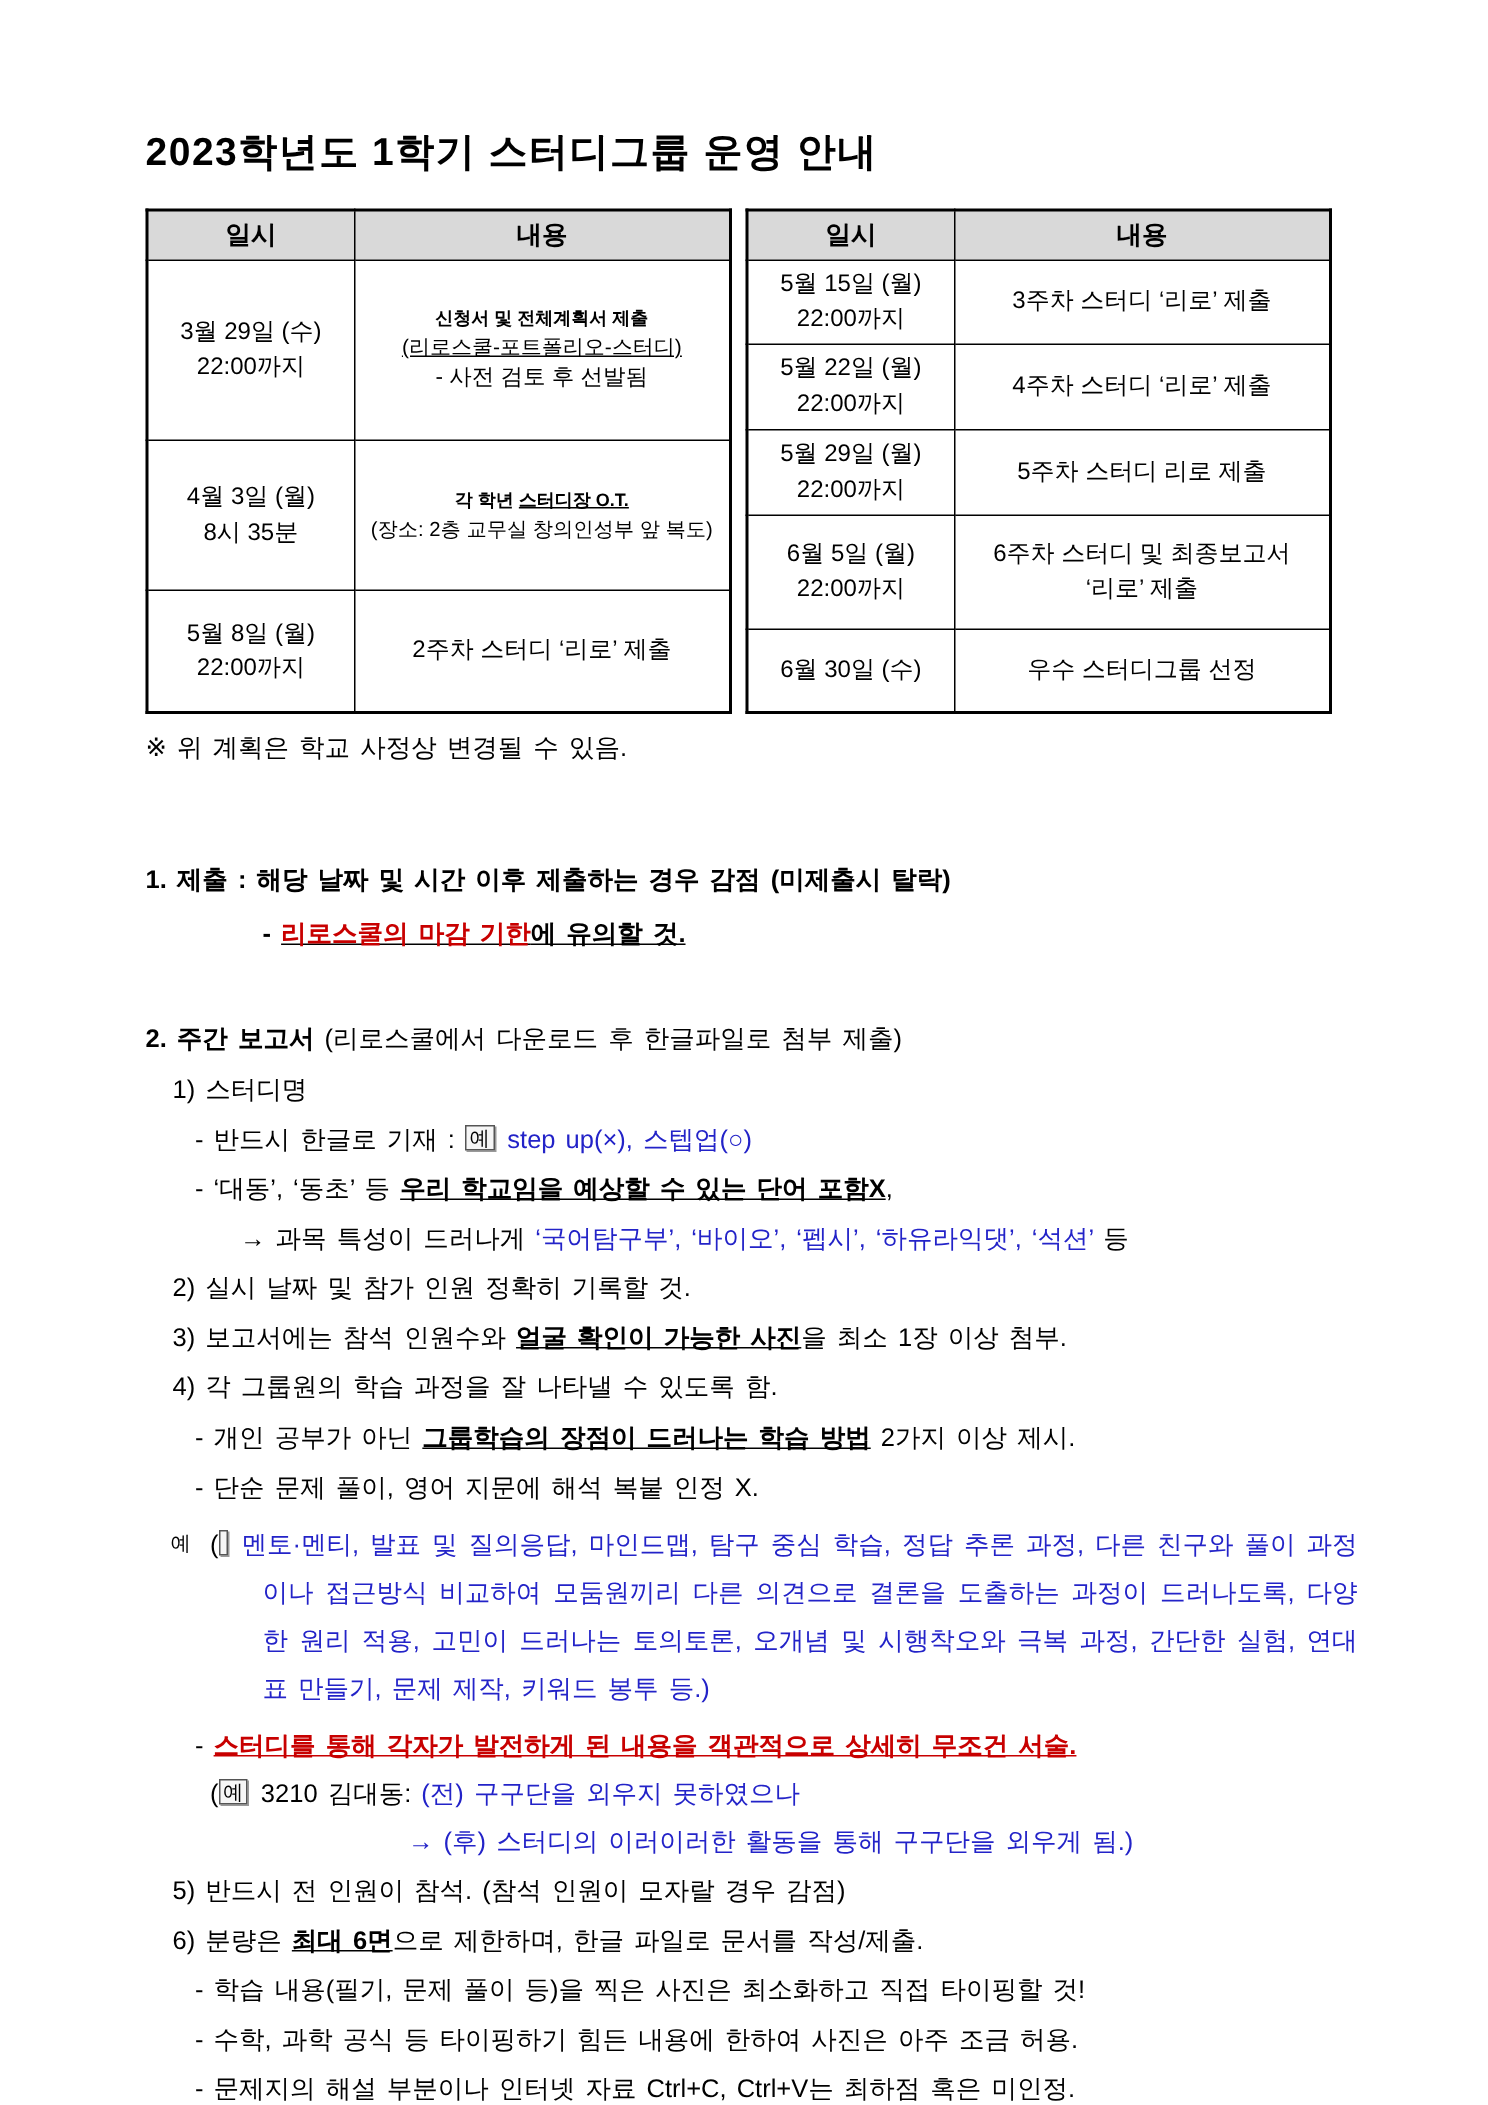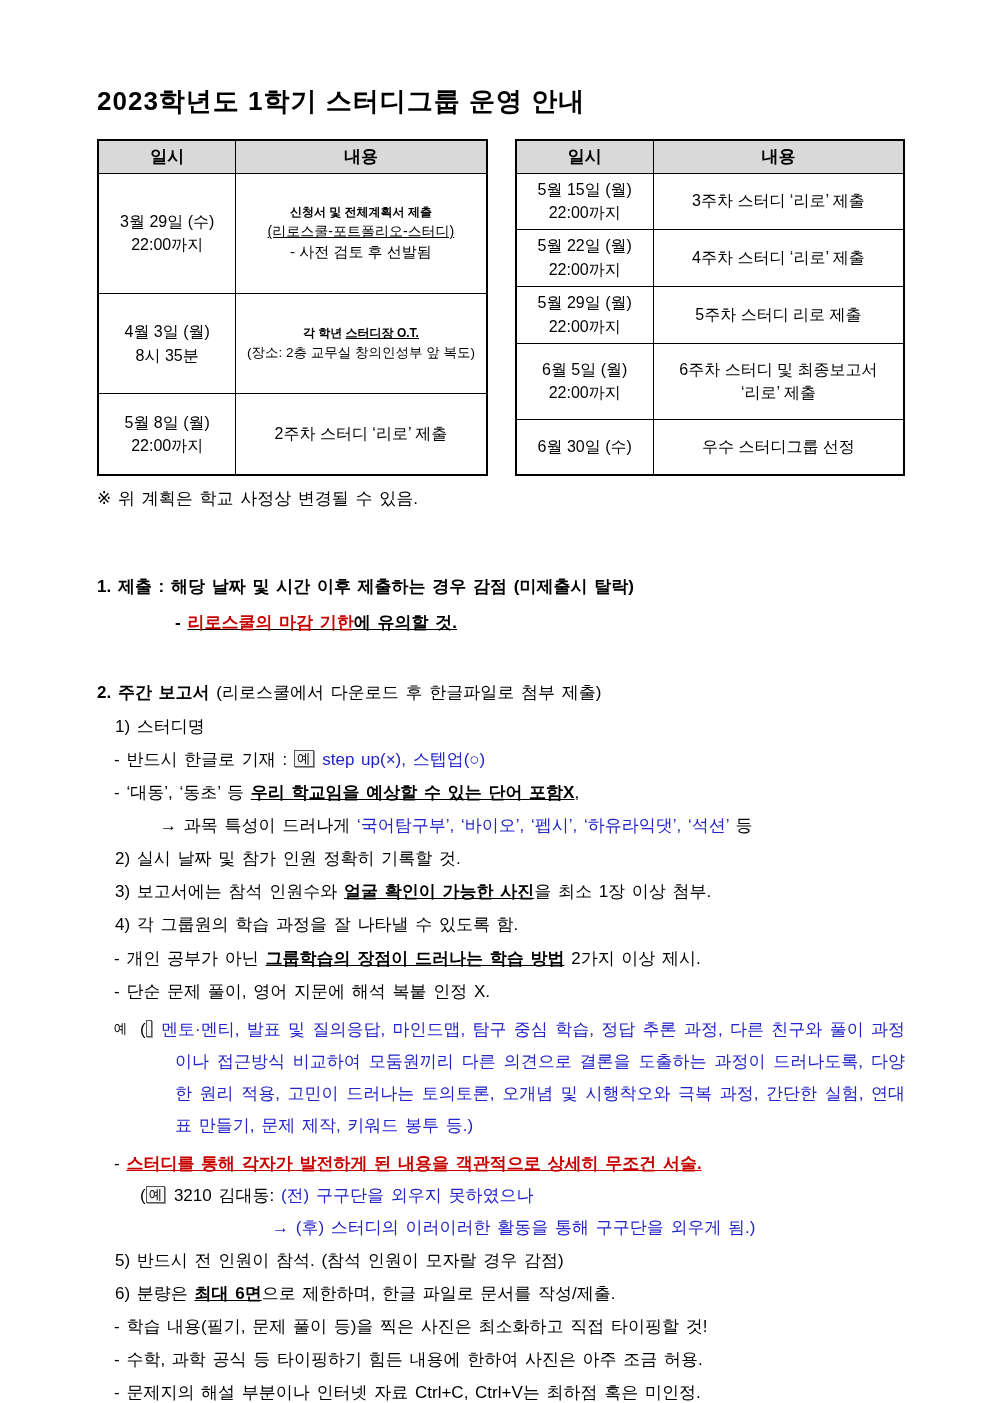--- a/index.html
+++ b/index.html
@@ -11,21 +11,21 @@
   html,body{margin:0;padding:0;background:#ffffff;}
   .page{
     width:992px;height:1403px;position:relative;background:#fff;
     font-family:"Liberation Sans","DejaVu Sans",sans-serif;color:#000;
     padding:84px 87px 0 97px;overflow:hidden;
   }
   .title{
     margin:0 0 20px 0;text-align:left;font-size:26px;font-weight:bold;
     letter-spacing:1px;
   }
-  .tables{display:flex;gap:27px;}
+  .tables{display:flex;gap:9px;}
   table.sched{border-collapse:collapse;table-layout:fixed;border:2px solid #000;}
   table.sched th,table.sched td{border:1px solid #000;}
   table.sched th{
     background:var(--table-header-bg);height:33px;font-size:17px;font-weight:bold;
     text-align:center;
   }
   table.sched td{
     text-align:center;vertical-align:middle;font-size:16px;line-height:1.45;
     padding:2px 3px;
   }
@@ -45,21 +45,21 @@
     padding:0 2px;margin:0 2px 0 0;vertical-align:2px;
   }
   .body{font-size:17px;line-height:1.18;word-spacing:2px;}
   .bl{margin-top:13px;}
   .note{margin-top:13px;}
   .sec1{margin-top:68px;font-weight:bold;}
   .sec1sub{margin-top:16px;margin-left:78px;font-weight:bold;}
   .sec2{margin-top:50px;}
   .sec2 .hb{font-weight:bold;}
   .ind1{margin-left:18px;}
-  .ind2{margin-left:17px;}
+  .ind2{margin-left:33px;}
   .ind3{margin-left:63px;}
   .exblock{
     margin-top:12px;margin-left:43px;width:765px;
     padding-left:35px;text-indent:-35px;text-align:justify;
     line-height:32px;
   }
   .ex2a{margin-top:12px;margin-left:43px;}
   .ex2b{margin-top:12px;margin-left:175px;}
 </style>
 </head>

